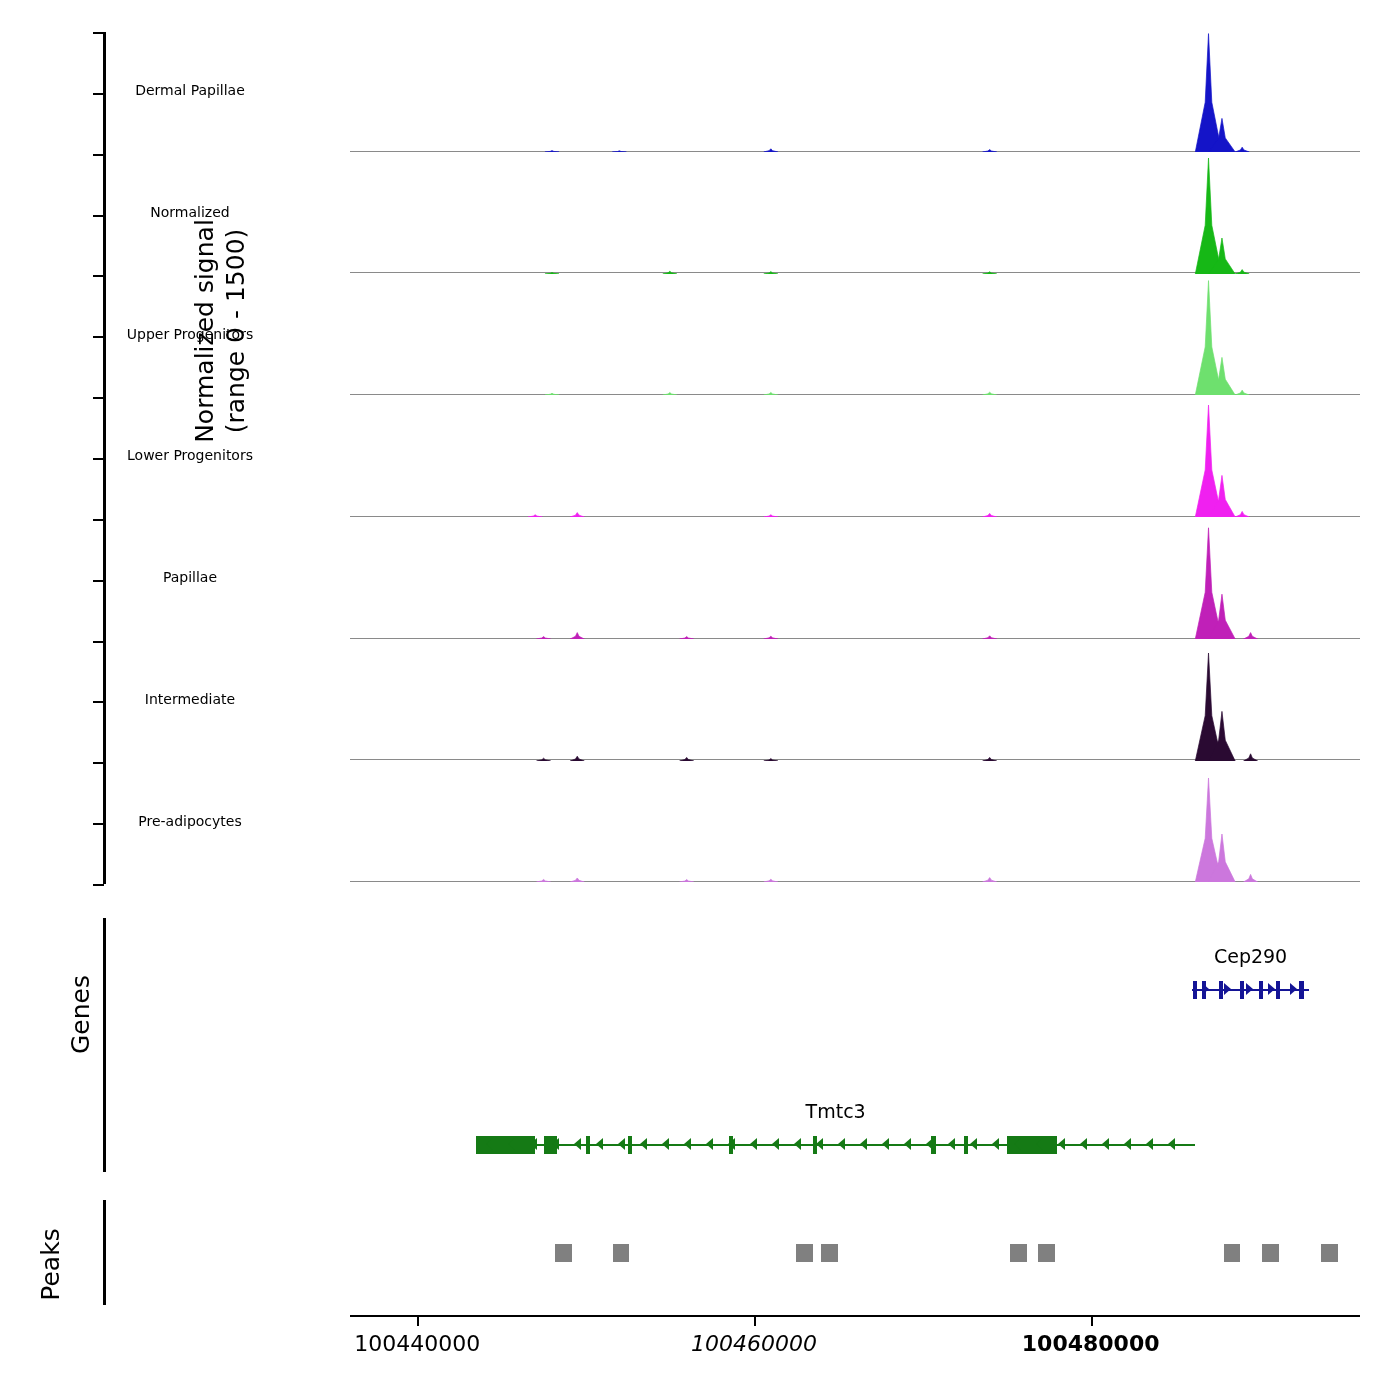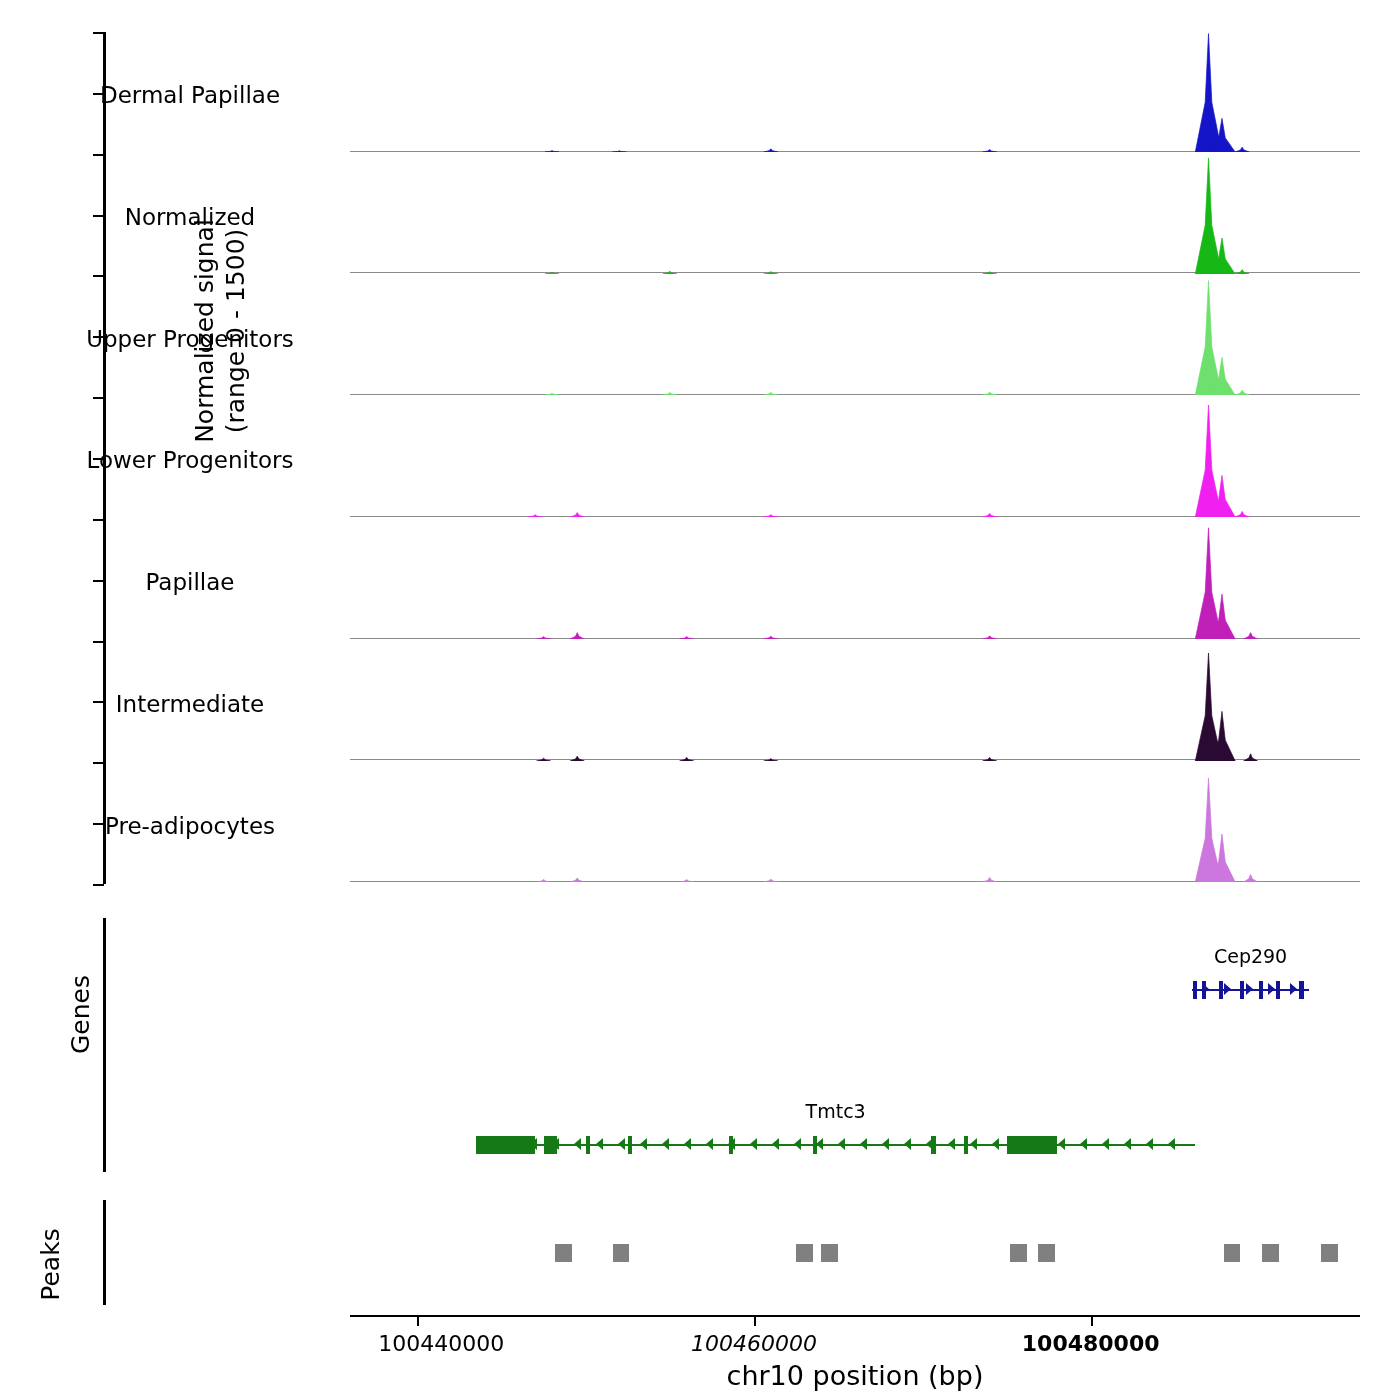--- a/index.html
+++ b/index.html
@@ -82,21 +82,21 @@
     bottom: 0;
     width: 100%;
     height: 1px;
     background: #8a8a8a;
   }
   .track-label {
     position: absolute;
     right: 1060px;
     width: 300px;
     text-align: center;
-    font-size: 23px;
+    font-size: 14px;
     white-space: nowrap;
   }
   .track-svg {
     position: absolute;
     left: 0; top: 0;
     width: 1010px;
     height: 120px;
     display: block;
   }
 
@@ -342,19 +342,18 @@
     <div class="peak" style="left: 612.6px; width: 16.8333px; top: 1244px;"></div>
     <div class="peak" style="left: 796.083px; width: 16.8333px; top: 1244px;"></div>
     <div class="peak" style="left: 821.333px; width: 16.8333px; top: 1244px;"></div>
     <div class="peak" style="left: 1009.87px; width: 16.8333px; top: 1244px;"></div>
     <div class="peak" style="left: 1038.48px; width: 16.8333px; top: 1244px;"></div>
     <div class="peak" style="left: 1223.65px; width: 16.8333px; top: 1244px;"></div>
     <div class="peak" style="left: 1262.37px; width: 16.8333px; top: 1244px;"></div>
     <div class="peak" style="left: 1321.28px; width: 16.8333px; top: 1244px;"></div>
     <div class="xaxis-line"></div>
     <div class="xtick" style="left: 417.333px;"></div>
-    <div class="xticklabel" style="left: 417.333px; margin-left: 24px;">100440000</div>
+    <div class="xticklabel" style="left: 417.333px;">100440000</div>
     <div class="xtick" style="left: 754px;"></div>
     <div class="xticklabel" style="left: 754px; font-style: italic;">100460000</div>
     <div class="xtick" style="left: 1090.67px;"></div>
     <div class="xticklabel" style="left: 1090.67px; font-weight: bold;">100480000</div>
-    <div class="xlabel">chr10 position (bp)</div>
   </div>
 
 </body></html>

